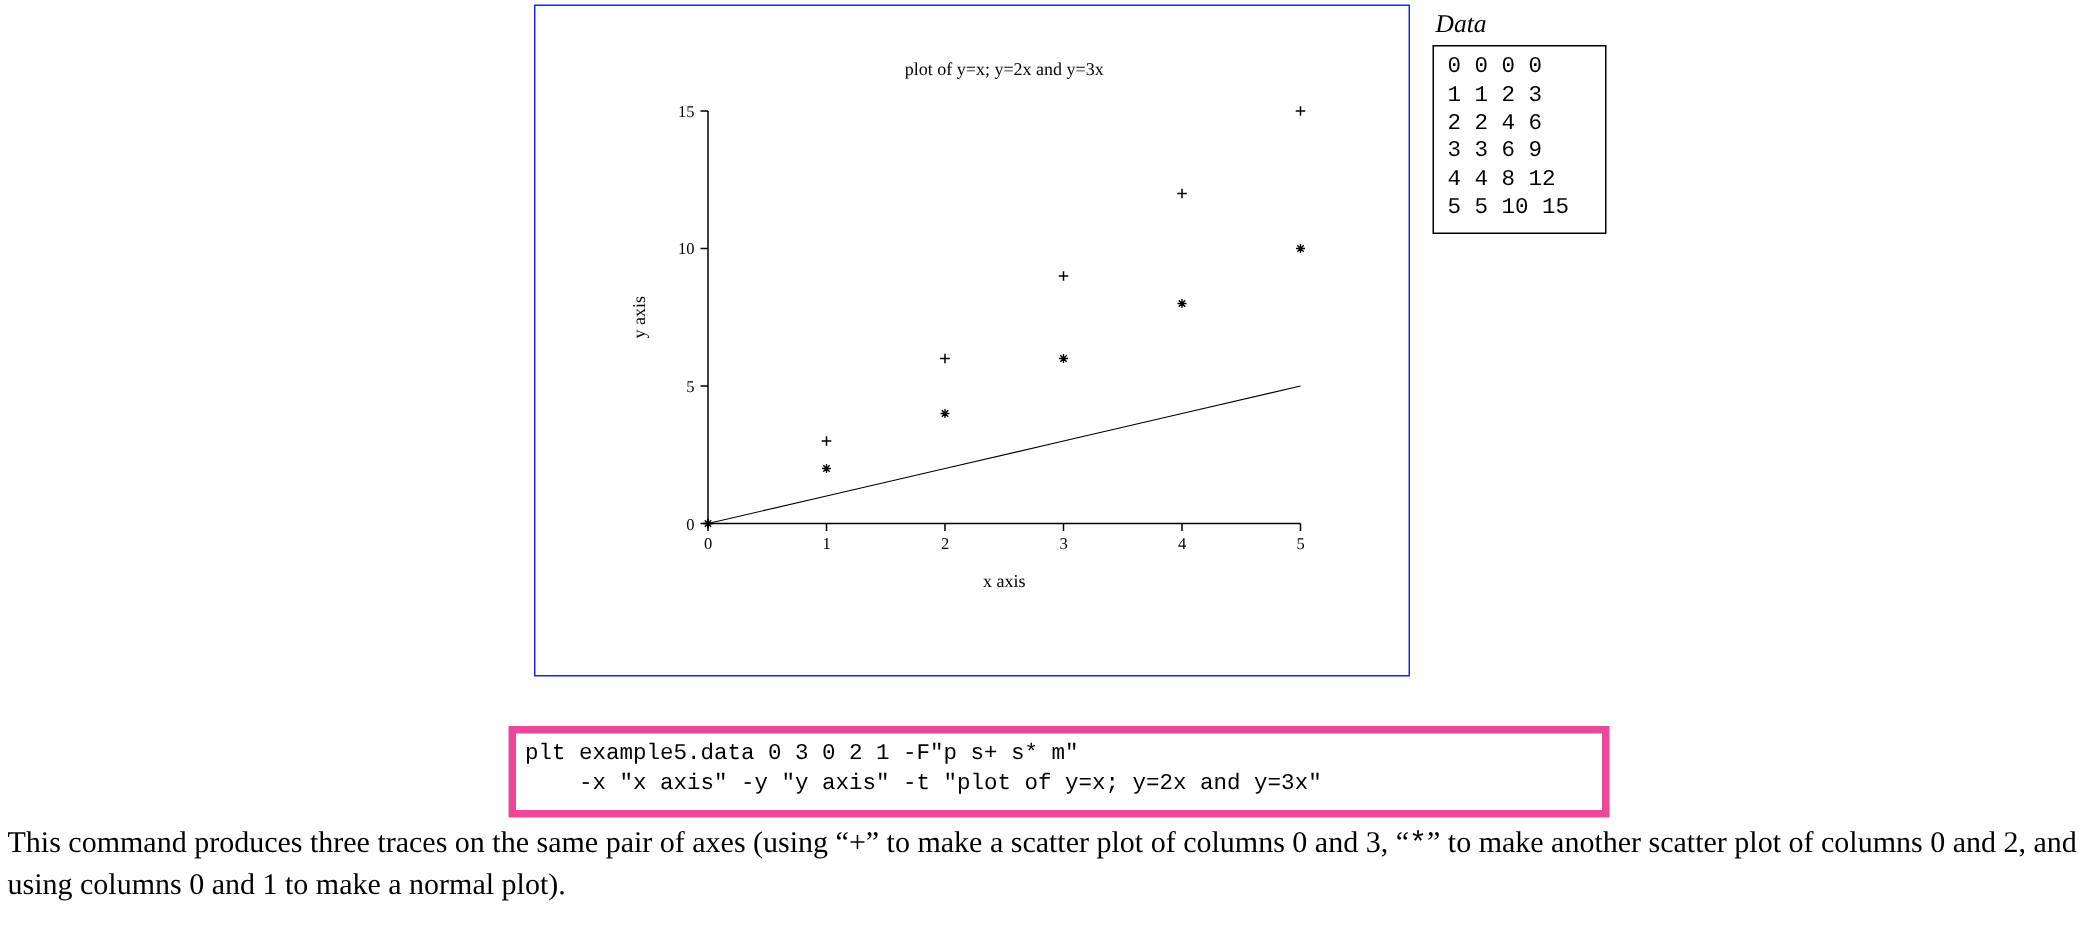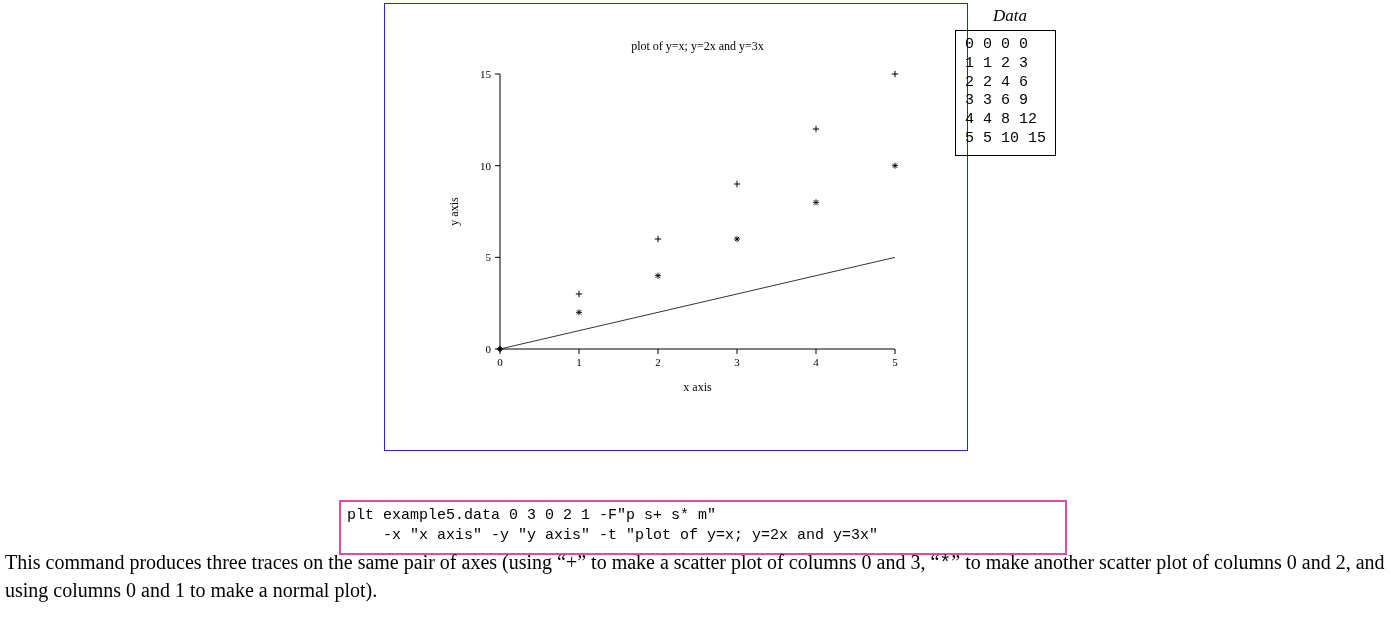--- a/index.html
+++ b/index.html
@@ -1,21 +1,21 @@
 <!DOCTYPE html>
 <html><head>
 <meta charset="utf-8">
 <style>
   html,body{margin:0;padding:0;font-family:"Times New Roman",Times,serif;font-size:15px;color:#000;background:#fff;}
   .page{position:relative;width:1391px;height:617px;}
-  .plotbox{position:absolute;left:356px;top:3px;width:582px;height:446px;border:1px solid #2222ee;margin-left:28px;}
+  .plotbox{position:absolute;left:356px;top:3px;width:582px;height:446px;border:1px solid #2222ee;}
   .plotbox svg{display:block;}
-  .data-heading{position:absolute;left:957px;top:6px;font-style:italic;font-size:17px;margin-left:36px;}
-  .data-table{position:absolute;left:955px;top:30px;border:1px solid #000;padding:5px 9px 6px 9px;font-family:"Courier New",Courier,monospace;font-size:15px;line-height:1.25;white-space:pre;}
-  .cmdbox{position:absolute;left:339px;top:500px;width:712px;border:2px solid #ec4899;padding:4px 6px 6px 6px;font-family:"Courier New",Courier,monospace;font-size:15px;line-height:1.35;white-space:pre;}
+  .data-heading{position:absolute;left:957px;top:6px;font-style:italic;font-size:17px;}
+  .data-table{position:absolute;left:955px;top:30px;border:1px solid #000;padding:5px 24px 6px 9px;font-family:"Courier New",Courier,monospace;font-size:15px;line-height:1.25;white-space:pre;}
+  .cmdbox{position:absolute;left:339px;top:484px;width:712px;border:5px solid #ec4899;padding:4px 6px 6px 6px;font-family:"Courier New",Courier,monospace;font-size:15px;line-height:1.35;white-space:pre;}
   .caption{position:absolute;left:5px;top:549px;width:1380px;font-family:"Times New Roman",Times,serif;font-size:20px;line-height:1.3;}
 </style>
 </head>
 <body>
 <div class="page">
 
 <div class="plotbox">
   <svg id="chart-svg" width="582" height="446" viewBox="0 0 582 446">
         <text x="312.5" y="46" text-anchor="middle" font-size="12" font-family="Times New Roman, serif">plot of y=x; y=2x and y=3x</text>
         <path d="M 115 70 L 115 345 L 510 345" stroke="#000" stroke-width="1" fill="none"></path>

